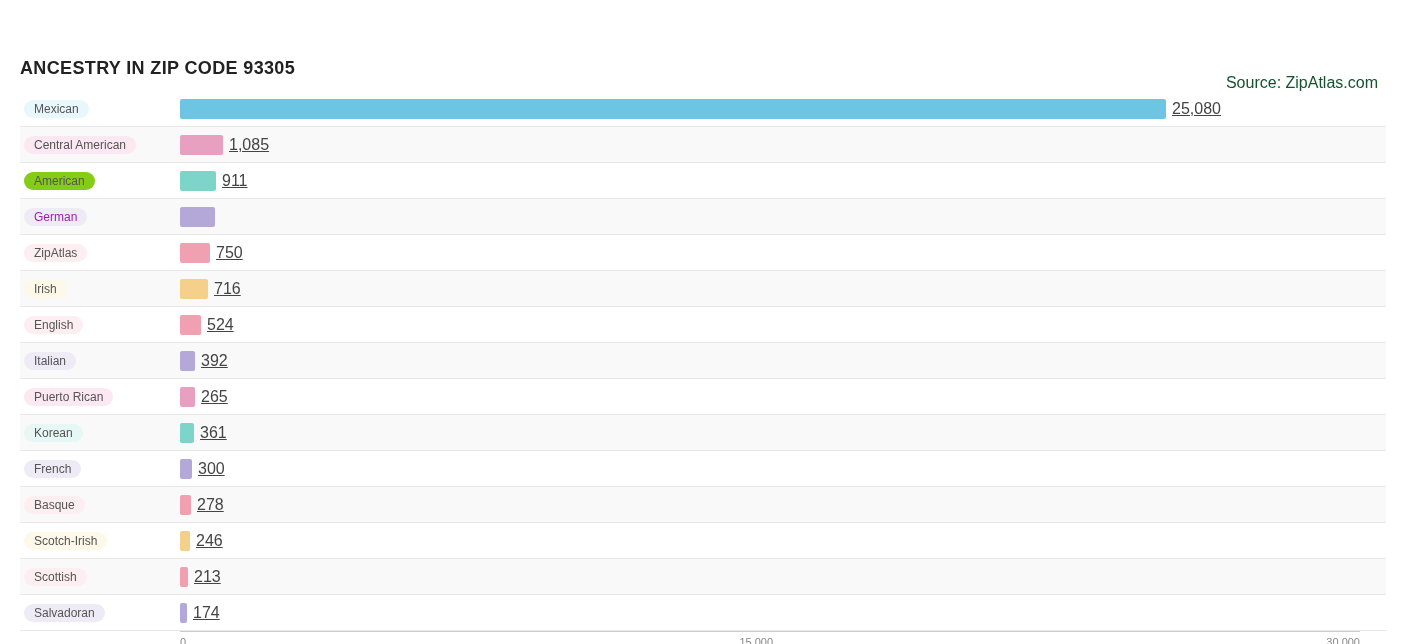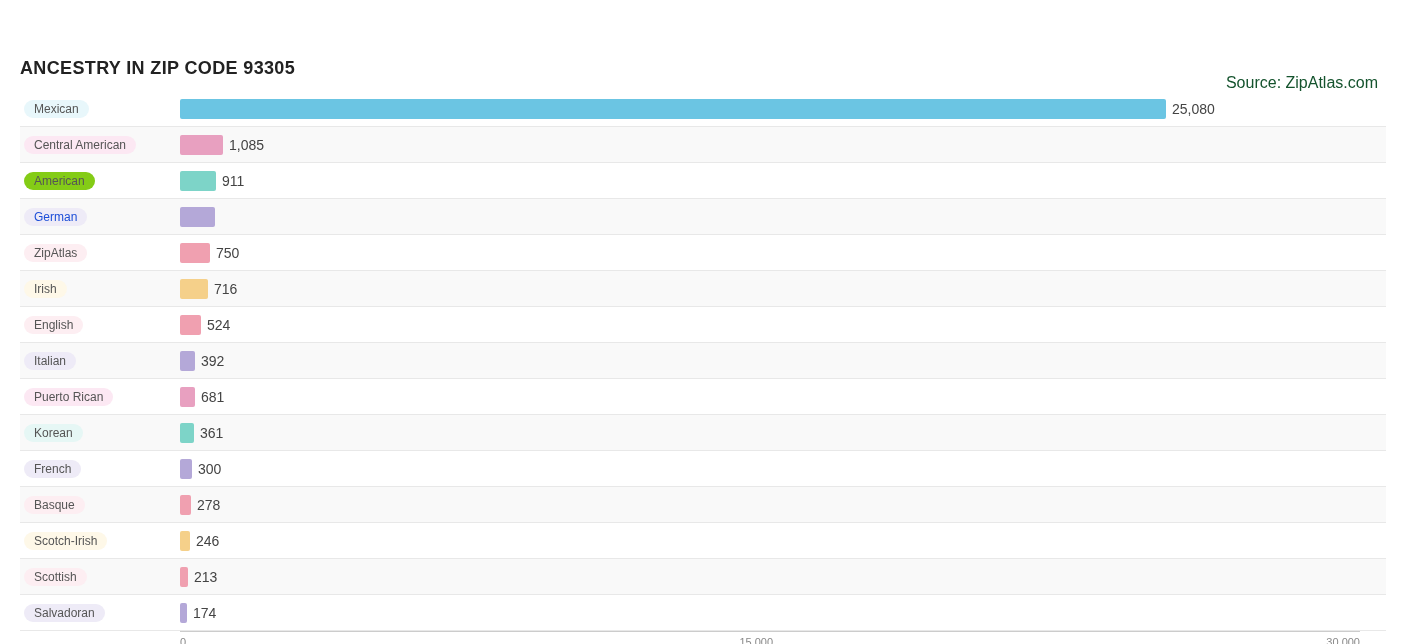--- a/index.html
+++ b/index.html
@@ -68,25 +68,26 @@
       align-items: center;
     }
     .bar {
       height: 20px;
       border-radius: 2px;
       position: relative;
     }
     .bar-value {
       position: absolute;
       left: calc(100% + 6px);
-      font-size: 14px;
+      font-size: 16px;
       color: #444;
       white-space: nowrap;
       top: 50%;
       transform: translateY(-50%);
+      text-decoration: underline;
     }
     .x-axis {
       display: flex;
       margin-left: 160px;
       margin-top: 4px;
       position: relative;
     }
     .x-tick {
       font-size: 11px;
       color: #888;
@@ -130,21 +131,21 @@
     <div class="label-area">
       <span class="label-pill" style="background:#84cc16; color:#555;">American</span>
     </div>
     <div class="bar-container">
       <div class="bar" style="width:36px; background:#7dd4c8;"></div>
       <span class="bar-value" style="left:42px;">911</span>
     </div>
   </div>
       <div class="bar-row">
     <div class="label-area">
-      <span class="label-pill" style="background:#eeebf7; color:#1d4ed8;">German</span>
+      <span class="label-pill" style="background:#eeebf7; color:#a21caf;">German</span>
     </div>
     <div class="bar-container">
       <div class="bar" style="width:35px; background:#b4a8d8;"></div>
       <span class="bar-value" style="left:41px;margin-top:40px;">885</span>
     </div>
   </div>
       <div class="bar-row">
     <div class="label-area">
       <span class="label-pill" style="background:#fdeef2; color:#555;">ZipAtlas</span>
     </div>
@@ -179,21 +180,21 @@
       <div class="bar" style="width:15px; background:#b4a8d8;"></div>
       <span class="bar-value" style="left:21px;">392</span>
     </div>
   </div>
       <div class="bar-row">
     <div class="label-area">
       <span class="label-pill" style="background:#fce8f3; color:#555;">Puerto Rican</span>
     </div>
     <div class="bar-container">
       <div class="bar" style="width:15px; background:#e8a0c0;"></div>
-      <span class="bar-value" style="left:21px;">681</span>
+      <span class="bar-value" style="left:21px;">265</span>
     </div>
   </div>
       <div class="bar-row">
     <div class="label-area">
       <span class="label-pill" style="background:#e6f7f5; color:#555;">Korean</span>
     </div>
     <div class="bar-container">
       <div class="bar" style="width:14px; background:#7dd4c8;"></div>
       <span class="bar-value" style="left:20px;">361</span>
     </div>

